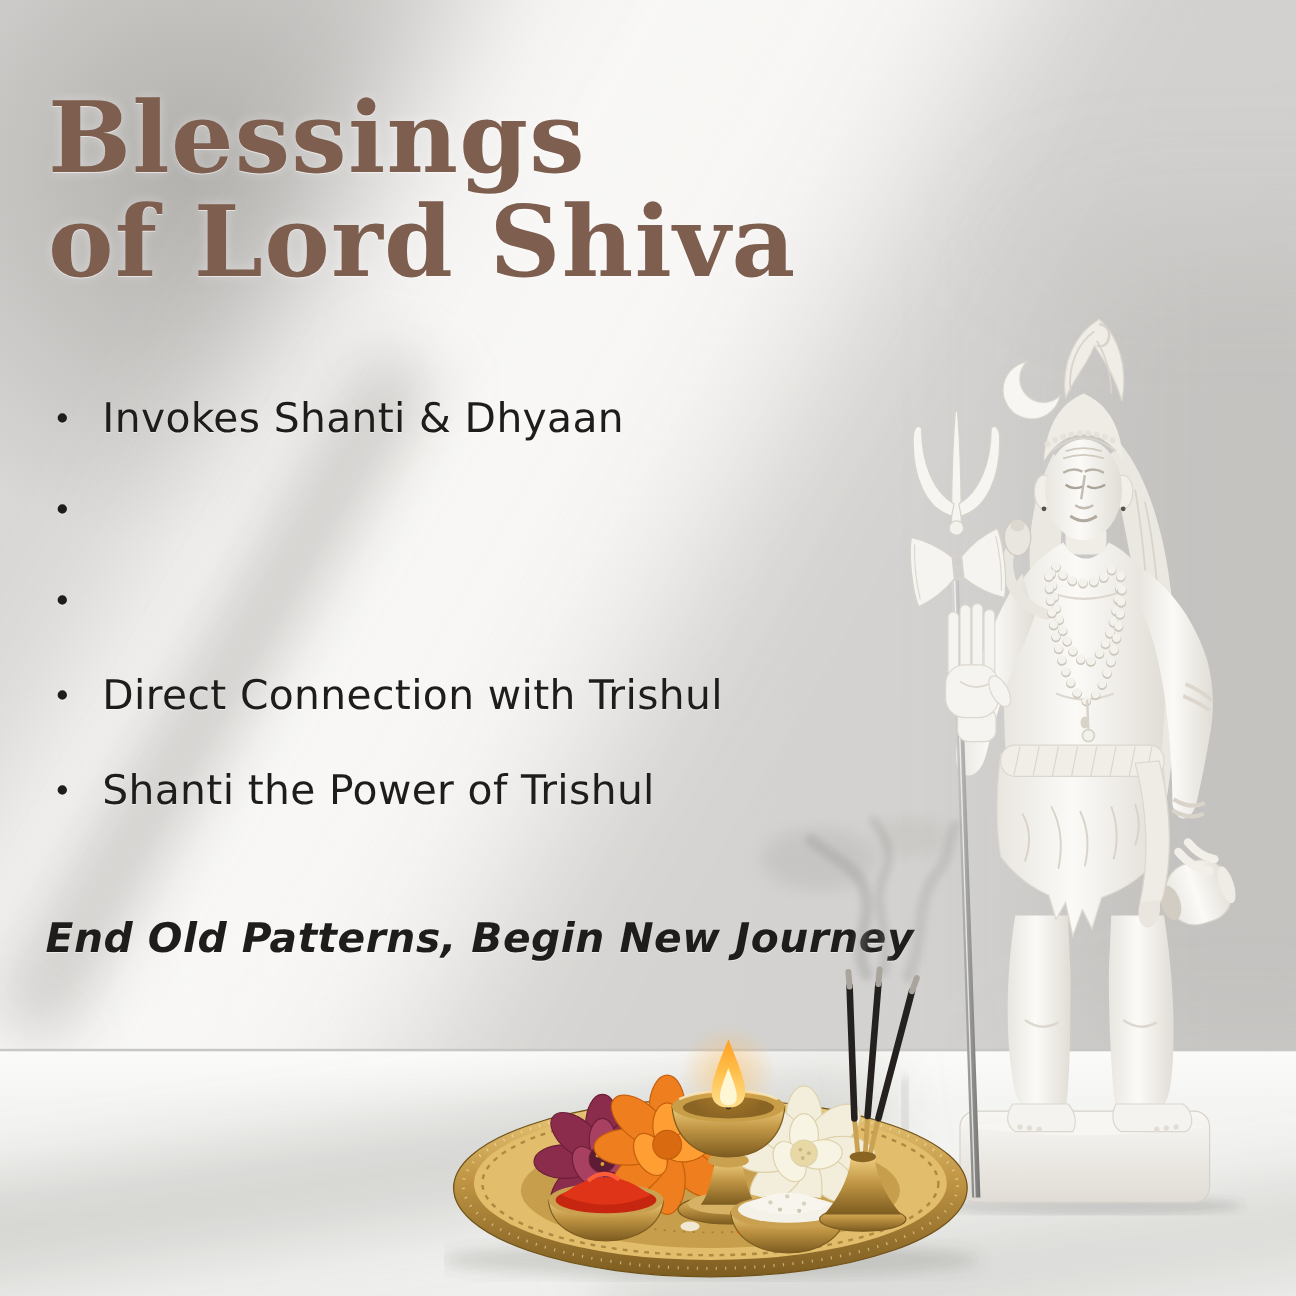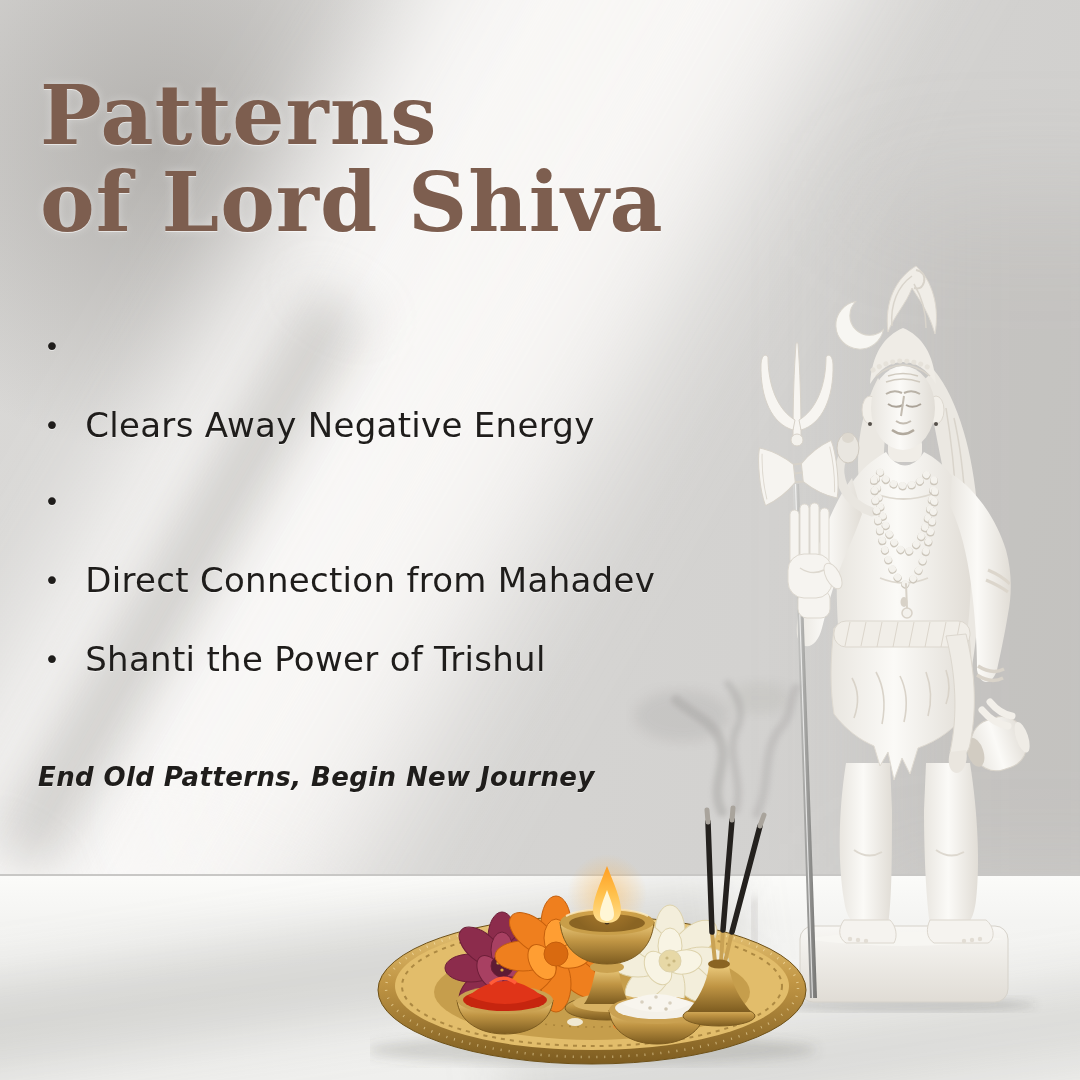--- a/index.html
+++ b/index.html
@@ -33,21 +33,21 @@
     font-family:"DejaVu Serif",serif;font-weight:bold;font-size:82px;line-height:1.06;
     color:var(--title-brown,#7d5e4f);letter-spacing:1px;
     text-shadow:0 1px 0 rgba(255,255,255,.55),0 0 10px rgba(255,255,255,.35);}
   .title span{display:block;}
   .benefits{position:absolute;left:44px;top:328px;margin:0;padding:0;list-style:none;
     font-size:34px;color:var(--body-text,#1f1d1b);}
   .benefits li{display:flex;align-items:baseline;margin-bottom:34px;line-height:42px;letter-spacing:.3px;
     text-shadow:0 1px 0 rgba(255,255,255,.5);}
   .benefits .dot{font-size:27px;margin-right:25px;transform:translateY(-2px);}
   .tagline{position:absolute;left:38px;top:762px;margin:0;
-    font-size:26px;font-style:italic;font-weight:bold;letter-spacing:.4px;
+    font-size:34px;font-style:italic;font-weight:bold;letter-spacing:.4px;
     color:var(--body-text,#1f1d1b);text-shadow:0 1px 0 rgba(255,255,255,.5);}
   
   .statue{position:absolute;left:740px;top:258px;width:330px;height:755px;}
   .altar{position:absolute;left:370px;top:670px;width:460px;height:400px;}
 </style>
 </head>
 <body>
 
 <div class="canvas">
 
@@ -57,38 +57,38 @@
     <div class="light light-b"></div>
     <div class="mullion"></div>
     <div class="wall-right-shade"></div>
   </div>
   <div class="surface">
     <div class="surf-shadow s1"></div>
     <div class="surf-shadow s2"></div>
   </div>
 
   <h1 class="title">
-    <span>Patterns</span>
+    <span>Blessings</span>
     <span>of Lord Shiva</span>
   </h1>
 
   <ul class="benefits">
     <li>
         <span class="dot">•</span>
-      </li>
-    <li>
-        <span class="dot">•</span>
-        <span>Clears Away Negative Energy</span>
-      </li>
-    <li>
-        <span class="dot">•</span>
-      </li>
-    <li>
-        <span class="dot">•</span>
-        <span>Direct Connection from Mahadev</span>
+        <span>Invokes Shanti &amp; Dhyaan</span>
+      </li>
+    <li>
+        <span class="dot">•</span>
+      </li>
+    <li>
+        <span class="dot">•</span>
+      </li>
+    <li>
+        <span class="dot">•</span>
+        <span>Direct Connection with Trishul</span>
       </li>
     <li>
         <span class="dot">•</span>
         <span>Shanti the Power of Trishul</span>
       </li>
   </ul>
 
   <p class="tagline">End Old Patterns, Begin New Journey</p>
 
   <svg class="statue" viewBox="0 0 330 755">

